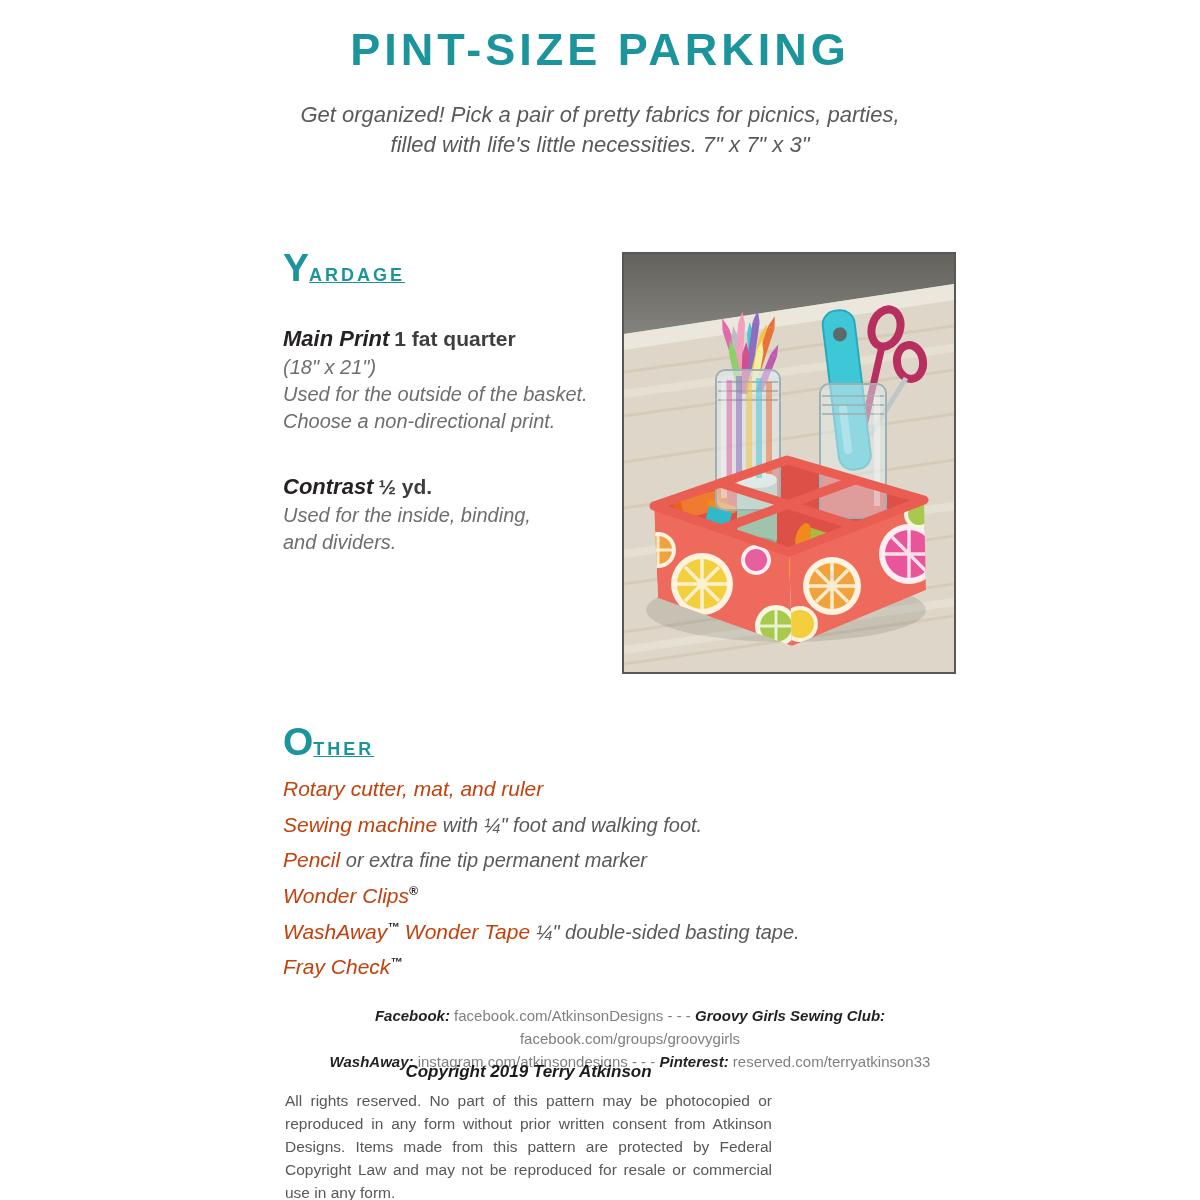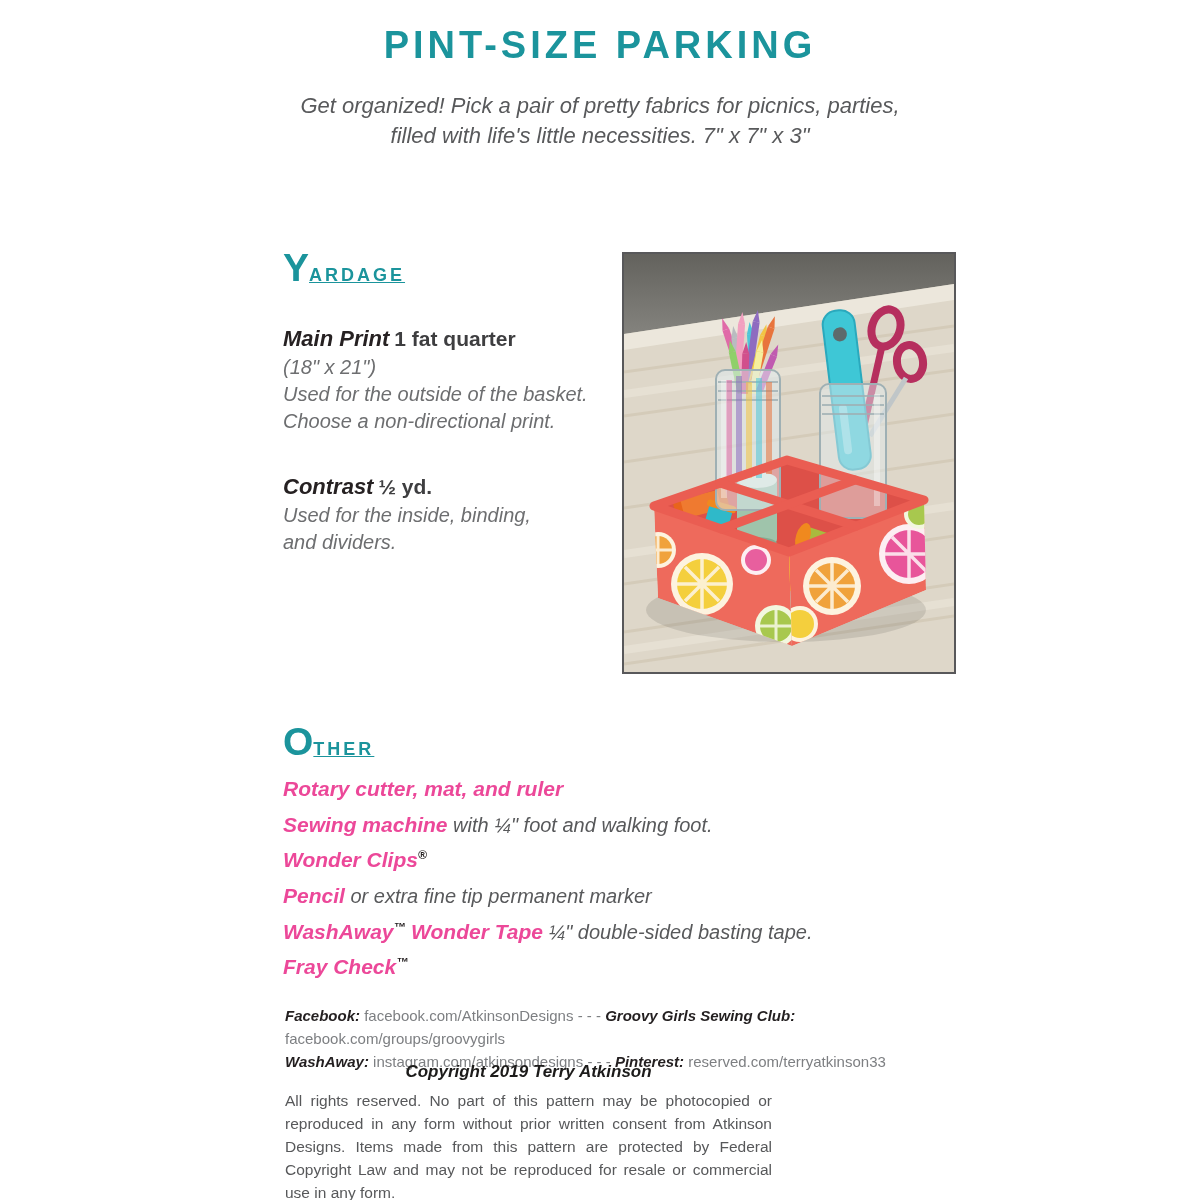--- a/index.html
+++ b/index.html
@@ -3,21 +3,21 @@
 <meta charset="utf-8">
 <style>
   html,body{margin:0;padding:0;background:#ffffff;}
   .page{
     position:relative;width:1200px;height:1200px;background:#ffffff;overflow:hidden;
     font-family:"Liberation Sans", sans-serif;color:#2b2627;
   }
   
   .header{position:absolute;left:0;top:24px;width:1200px;text-align:center;}
   .page-title{
-    margin:0;font-size:38px;font-weight:700;letter-spacing:4px;color:#1b949c;
+    margin:0;font-size:45px;font-weight:700;letter-spacing:4px;color:#1b949c;
   }
   .subtitle{margin-top:24px;font-size:22px;line-height:30px;font-style:italic;color:#58595b;}
   
   .section-heading{display:flex;align-items:baseline;color:#1b949c;font-weight:700;margin:0;}
   .section-heading .initial{font-size:39px;line-height:1;}
   .section-heading .rest{font-size:18px;letter-spacing:3px;line-height:1;text-decoration:underline;}
   
   .yardage{position:absolute;left:283px;top:248px;width:335px;}
   .yardage .section-heading{margin-bottom:16px;}
   .y-item{margin-bottom:23px;margin-top:37px;}
@@ -28,25 +28,25 @@
   
   .photo{
     position:absolute;left:622px;top:252px;width:330px;height:418px;
     border:2px solid #58585a;margin:0;padding:0;
   }
   .photo svg{display:block;}
   
   .other{position:absolute;left:283px;top:722px;width:640px;}
   .other .section-heading{margin-bottom:8px;}
   .o-item{font-size:20px;line-height:31px;}
-  .o-lead{font-size:21px;font-weight:700;font-style:italic;color:#ec4899;}
+  .o-lead{font-size:21px;font-weight:400;font-style:italic;color:#c2410c;}
   .o-mark{font-size:12px;font-weight:700;font-style:italic;color:#262122;}
   .o-rest{font-style:italic;color:#58595b;}
   
-  .footer-social{position:absolute;left:285px;top:1004px;width:690px;font-size:15px;line-height:23px;}
+  .footer-social{position:absolute;left:285px;top:1004px;width:690px;font-size:15px;line-height:23px;text-align:center;}
   .s-label{font-weight:700;font-style:italic;color:#231f20;}
   .s-value{color:#7d7f82;}
   .s-sep{color:#7d7f82;}
   .copyright{position:absolute;left:285px;top:1062px;width:487px;}
   .c-head{text-align:center;font-size:17px;font-weight:700;font-style:italic;color:#1c1b1a;margin-bottom:7px;}
   .c-body{font-size:15.5px;line-height:23px;color:#57585a;text-align:justify;}
 </style>
 </head>
 <body>
 
@@ -289,26 +289,26 @@
     </h2>
     <div class="o-item">
       <span class="o-lead">Rotary cutter, mat, and ruler</span><sup class="o-mark"></sup><span class="o-lead"></span>
       <span class="o-rest"></span>
     </div>
     <div class="o-item">
       <span class="o-lead">Sewing machine</span><sup class="o-mark"></sup><span class="o-lead"></span>
       <span class="o-rest">with ¼" foot and walking foot.</span>
     </div>
     <div class="o-item">
+      <span class="o-lead">Pencil</span><sup class="o-mark"></sup><span class="o-lead"></span>
+      <span class="o-rest">or extra fine tip permanent marker</span>
+    </div>
+    <div class="o-item">
       <span class="o-lead">Wonder Clips</span><sup class="o-mark">®</sup><span class="o-lead"></span>
       <span class="o-rest"></span>
-    </div>
-    <div class="o-item">
-      <span class="o-lead">Pencil</span><sup class="o-mark"></sup><span class="o-lead"></span>
-      <span class="o-rest">or extra fine tip permanent marker</span>
     </div>
     <div class="o-item">
       <span class="o-lead">WashAway</span><sup class="o-mark">™</sup>
       <span class="o-lead">Wonder Tape</span>
       <span class="o-rest">¼" double-sided basting tape.</span>
     </div>
     <div class="o-item">
       <span class="o-lead">Fray Check</span><sup class="o-mark">™</sup><span class="o-lead"></span>
       <span class="o-rest"></span>
     </div>

